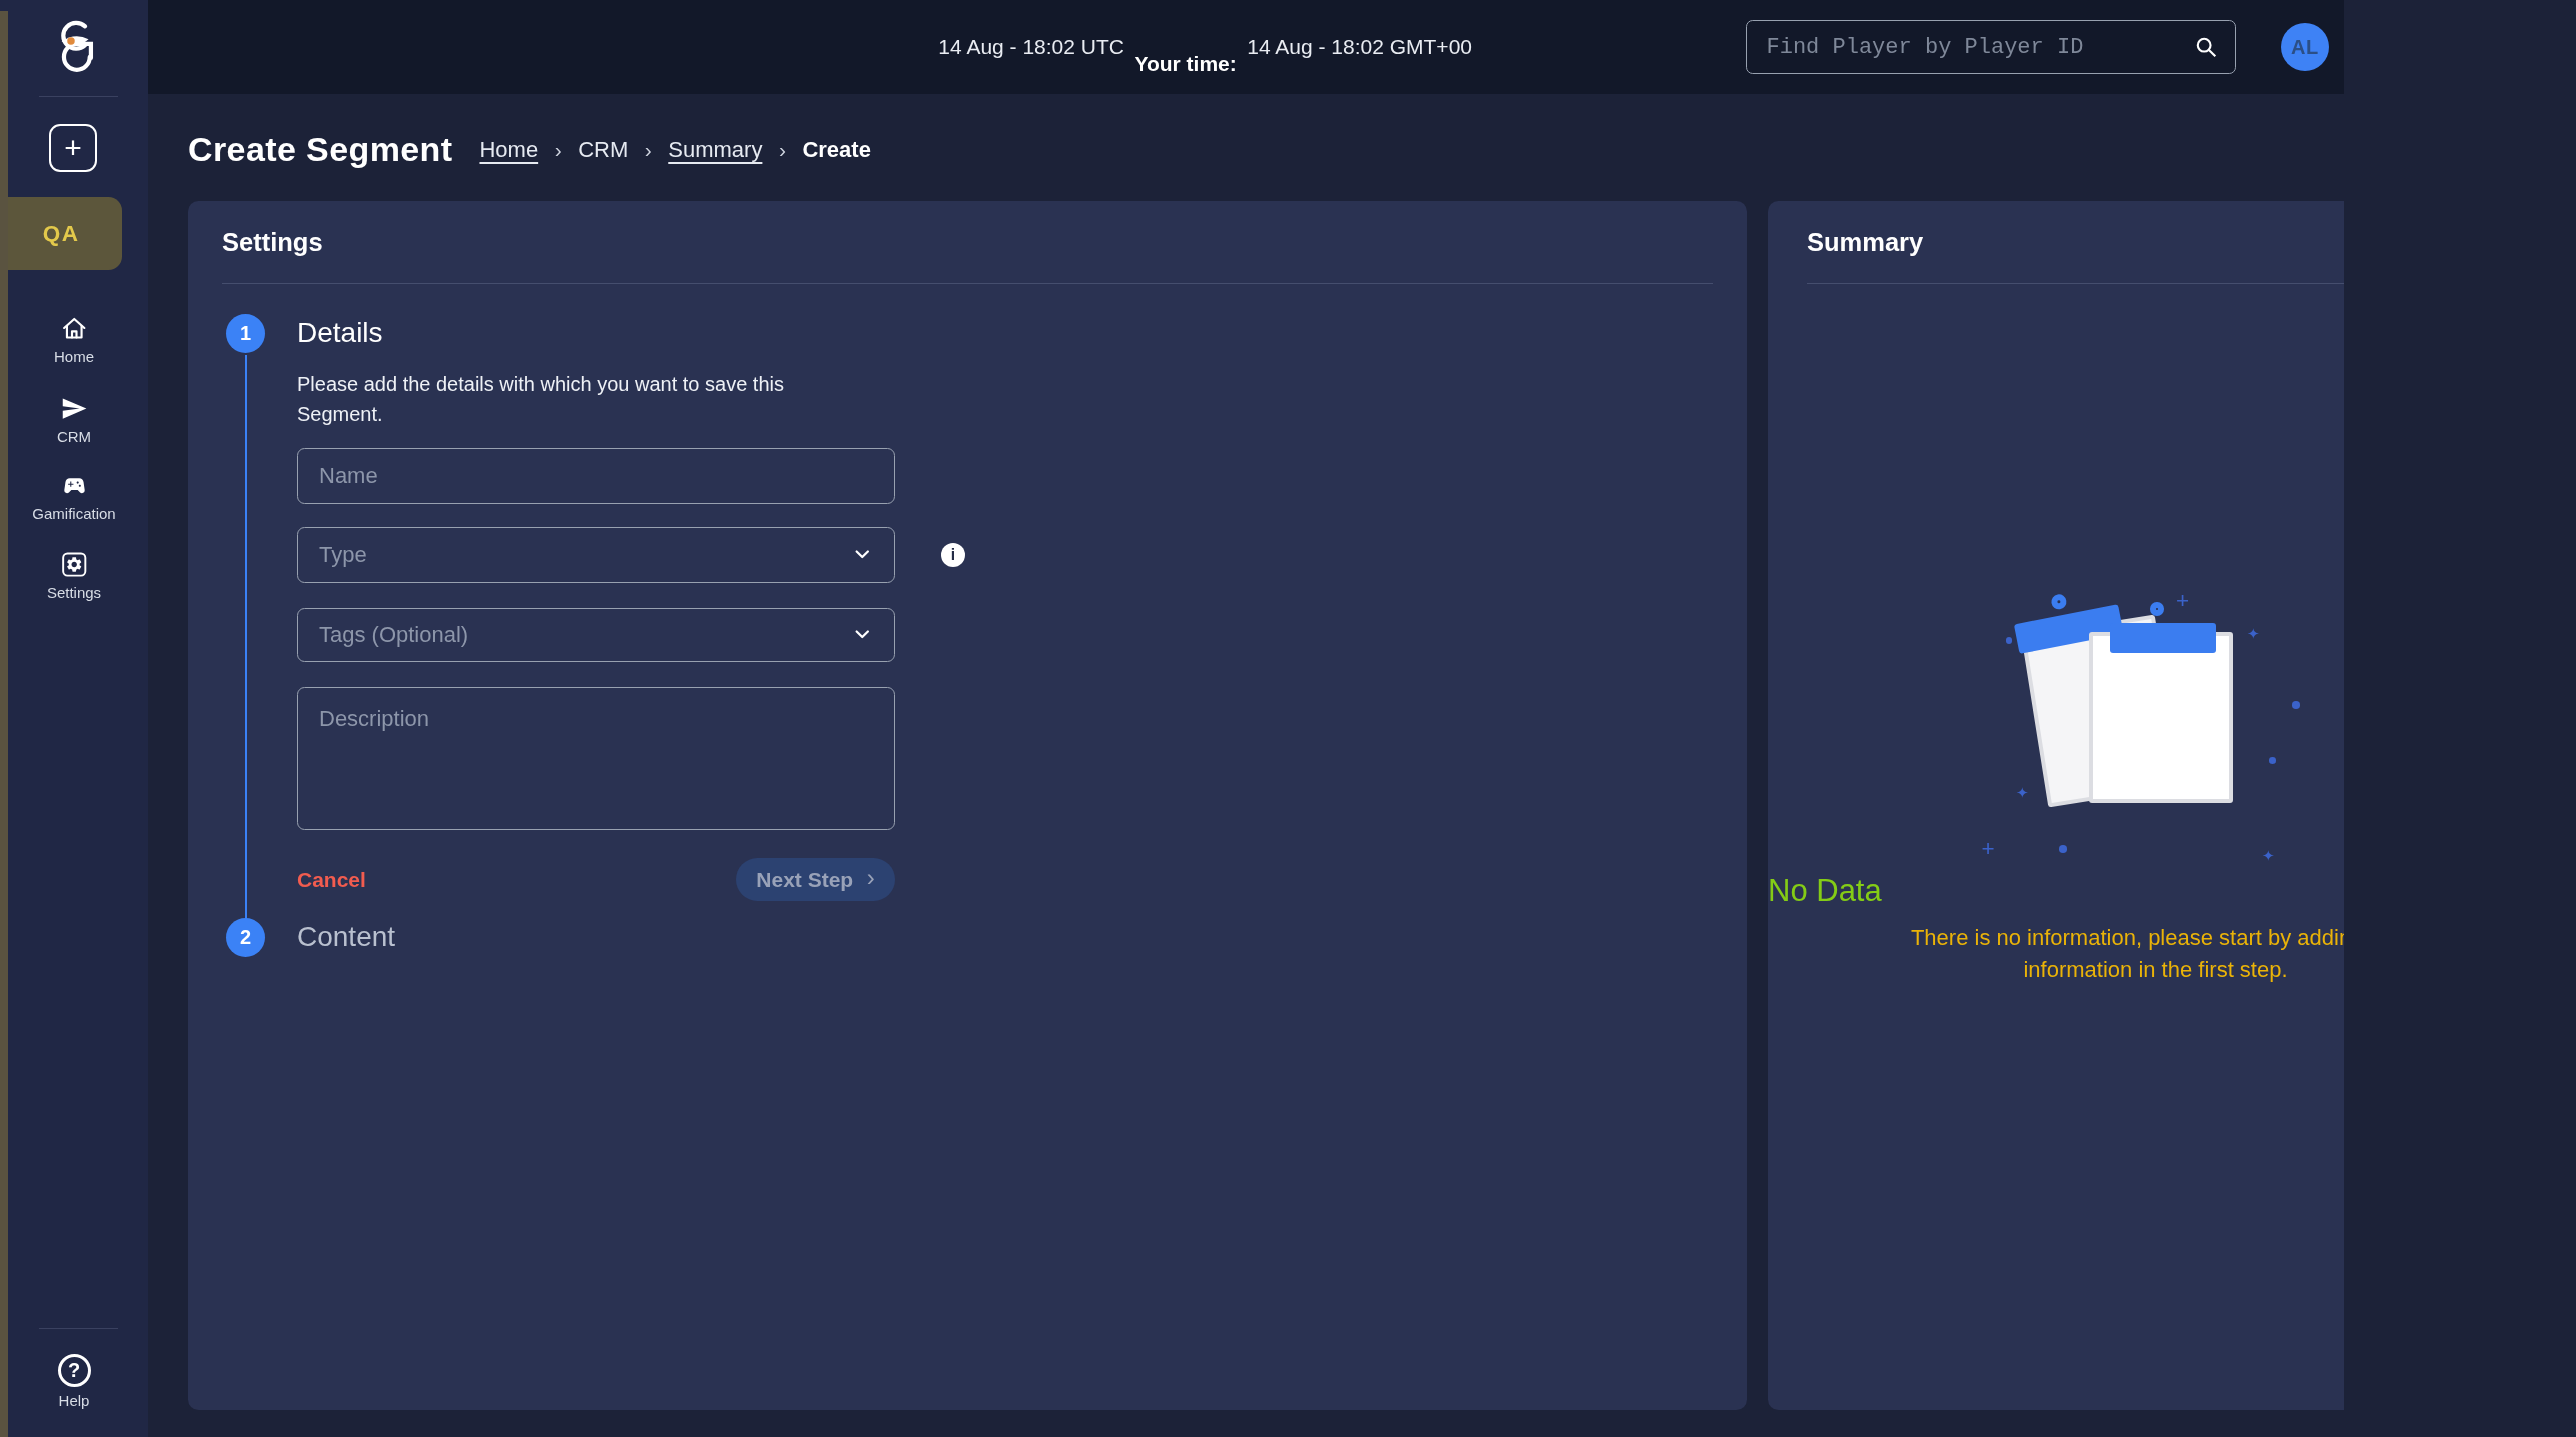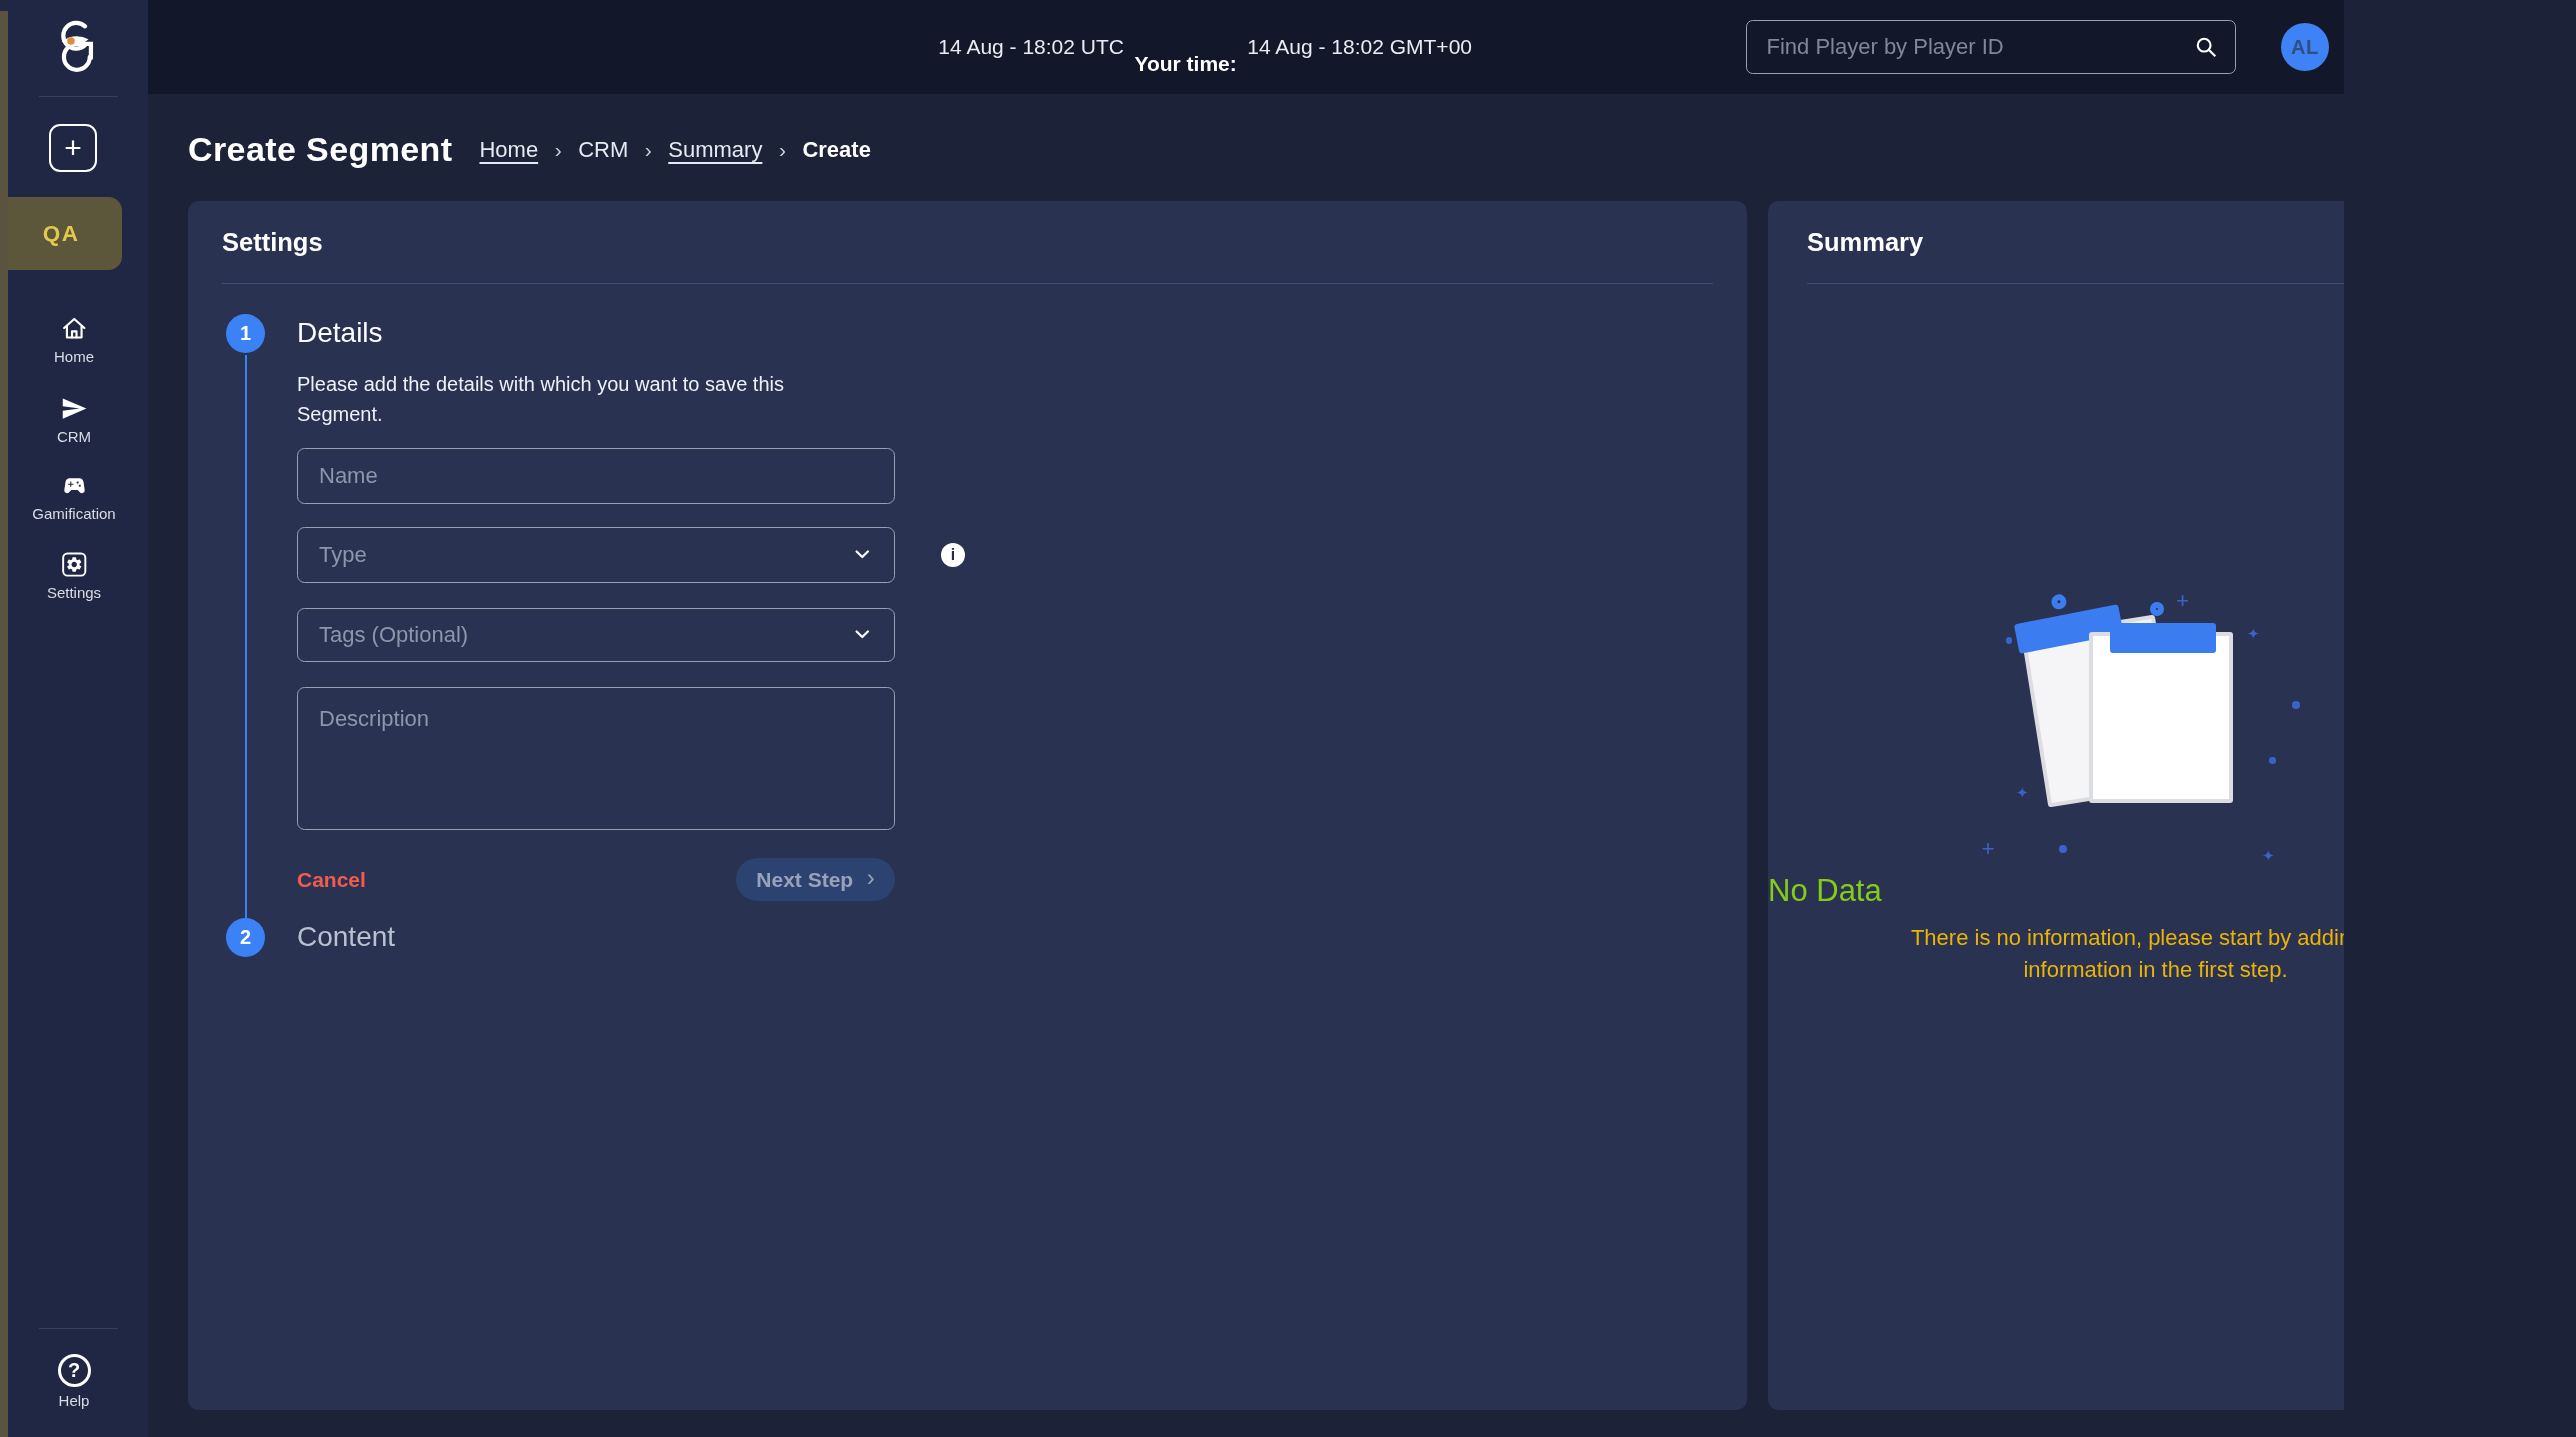--- a/index.html
+++ b/index.html
@@ -8,21 +8,21 @@
   #app { position:relative; width:2344px; height:1438px; overflow:hidden; }
 
   
   .topbar { position:absolute; left:0; top:0; right:0; height:94px; background:#121829; z-index:2; }
   .times { position:absolute; right:872px; top:0; height:94px; display:flex; align-items:center; gap:10.5px;
            font-size:21px; color:#e9ecf2; white-space:nowrap; }
   .times .bold { font-weight:bold; color:#ffffff;margin-top:34px; }
   .searchbox { position:absolute; left:1746px; top:20px; width:490px; height:54px;
                border:1.5px solid #98a1b0; border-radius:6.7px; display:flex; align-items:center; padding:0 16.5px 0 19.5px; }
   .searchbox input { flex:1; background:transparent; border:none; outline:none;
-                     font-size:22px; color:#cfd5df; font-family:Liberation Sans, sans-serif; }
+                     font-size:22px; color:#cfd5df; font-family:Liberation Mono, monospace; }
   .searchbox input::placeholder { color:#7f8899; }
   .avatar { position:absolute; left:2281px; top:23px; width:48px; height:48px; border-radius:50%;
             background:#3e82f5; color:#2b4f86; font-weight:bold; font-size:20px;
             display:flex; align-items:center; justify-content:center; letter-spacing:0.7px; }
   .username { position:absolute; left:2357px; top:0; height:94px; display:flex; gap:19.5px;
               color:#a16207; font-weight:bold; font-size:23px; white-space:nowrap; }
 
   
   .sidebar { position:absolute; left:0; top:0; bottom:0; width:148px; background:#202745; z-index:3; }
   .env-strip { position:absolute; left:0; top:10.5px; bottom:0; width:7.5px; background:#5a5340; z-index:4; }

